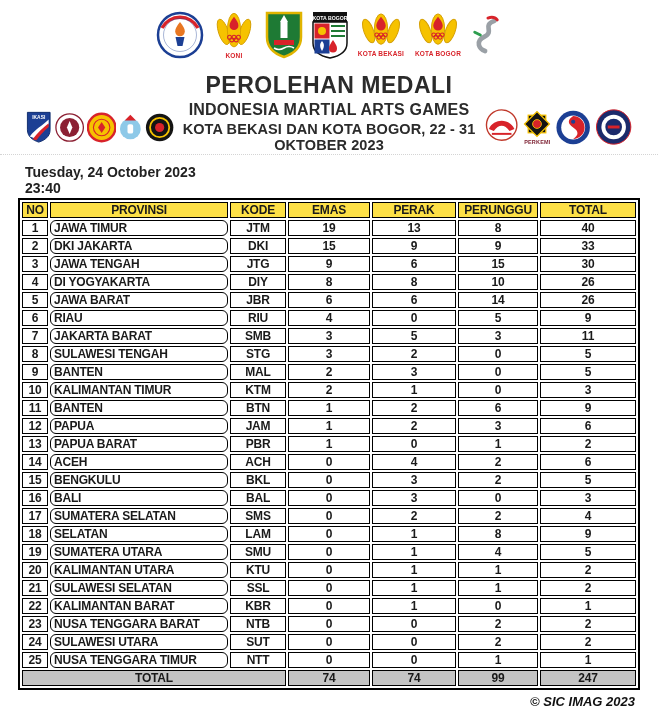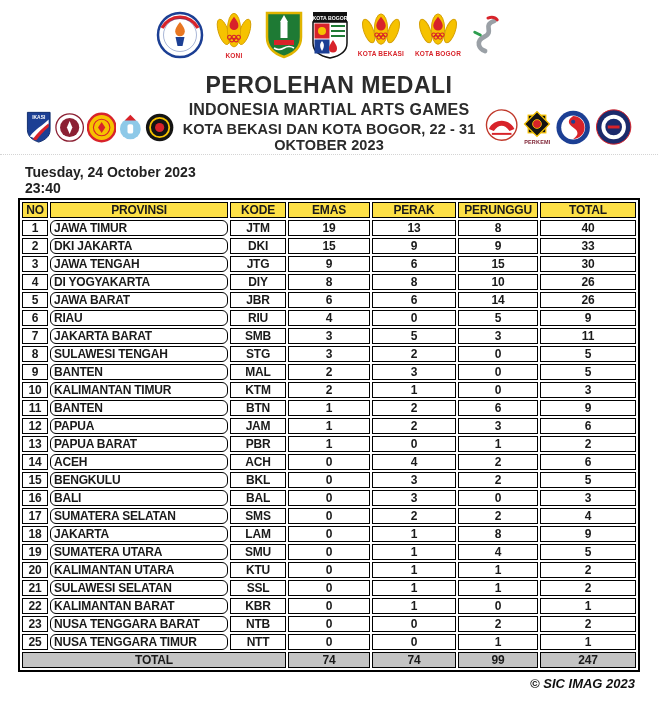--- a/index.html
+++ b/index.html
@@ -397,21 +397,21 @@
           <td>17</td>
           <td class="prov">SUMATERA SELATAN</td>
           <td>SMS</td>
           <td>0</td>
           <td>2</td>
           <td>2</td>
           <td>4</td>
         </tr>
         <tr>
           <td>18</td>
-          <td class="prov">JAKARTA</td>
+          <td class="prov">SELATAN</td>
           <td>LAM</td>
           <td>0</td>
           <td>1</td>
           <td>8</td>
           <td>9</td>
         </tr>
         <tr>
           <td>19</td>
           <td class="prov">SUMATERA UTARA</td>
           <td>SMU</td>
@@ -444,20 +444,29 @@
           <td>KBR</td>
           <td>0</td>
           <td>1</td>
           <td>0</td>
           <td>1</td>
         </tr>
         <tr>
           <td>23</td>
           <td class="prov">NUSA TENGGARA BARAT</td>
           <td>NTB</td>
+          <td>0</td>
+          <td>0</td>
+          <td>2</td>
+          <td>2</td>
+        </tr>
+        <tr>
+          <td>24</td>
+          <td class="prov">SULAWESI UTARA</td>
+          <td>SUT</td>
           <td>0</td>
           <td>0</td>
           <td>2</td>
           <td>2</td>
         </tr>
         <tr>
           <td>25</td>
           <td class="prov">NUSA TENGGARA TIMUR</td>
           <td>NTT</td>
           <td>0</td>

